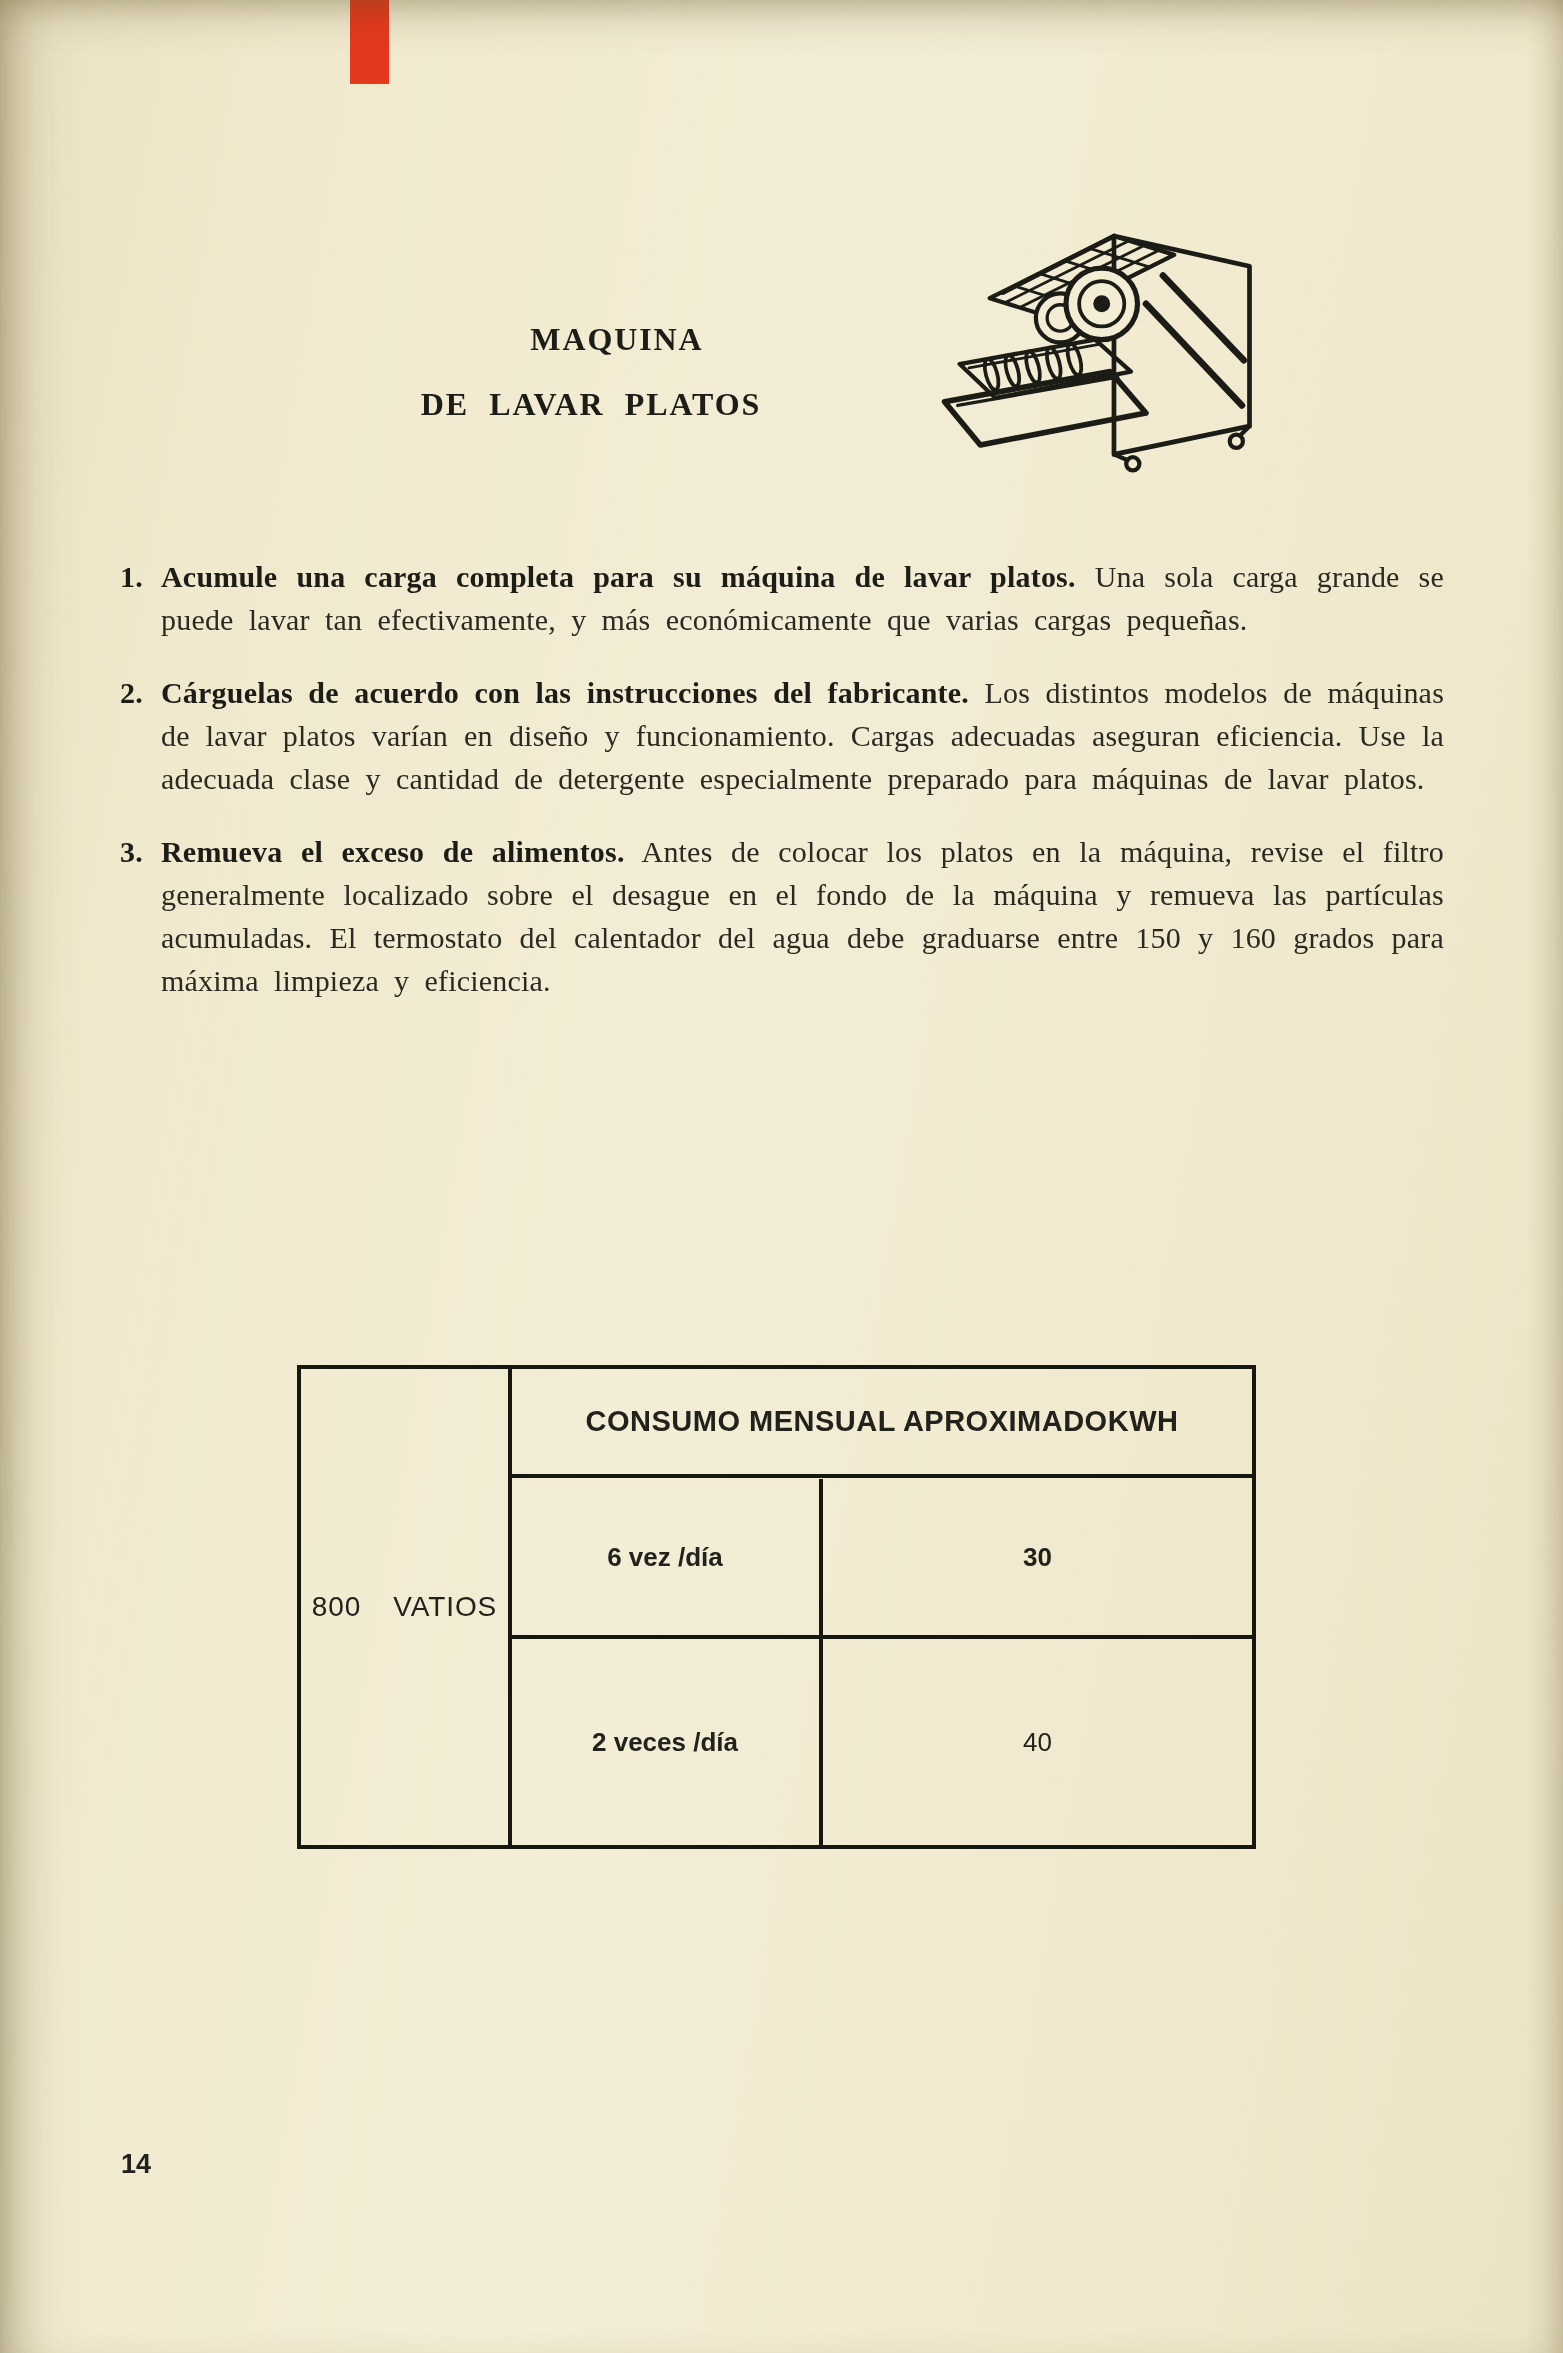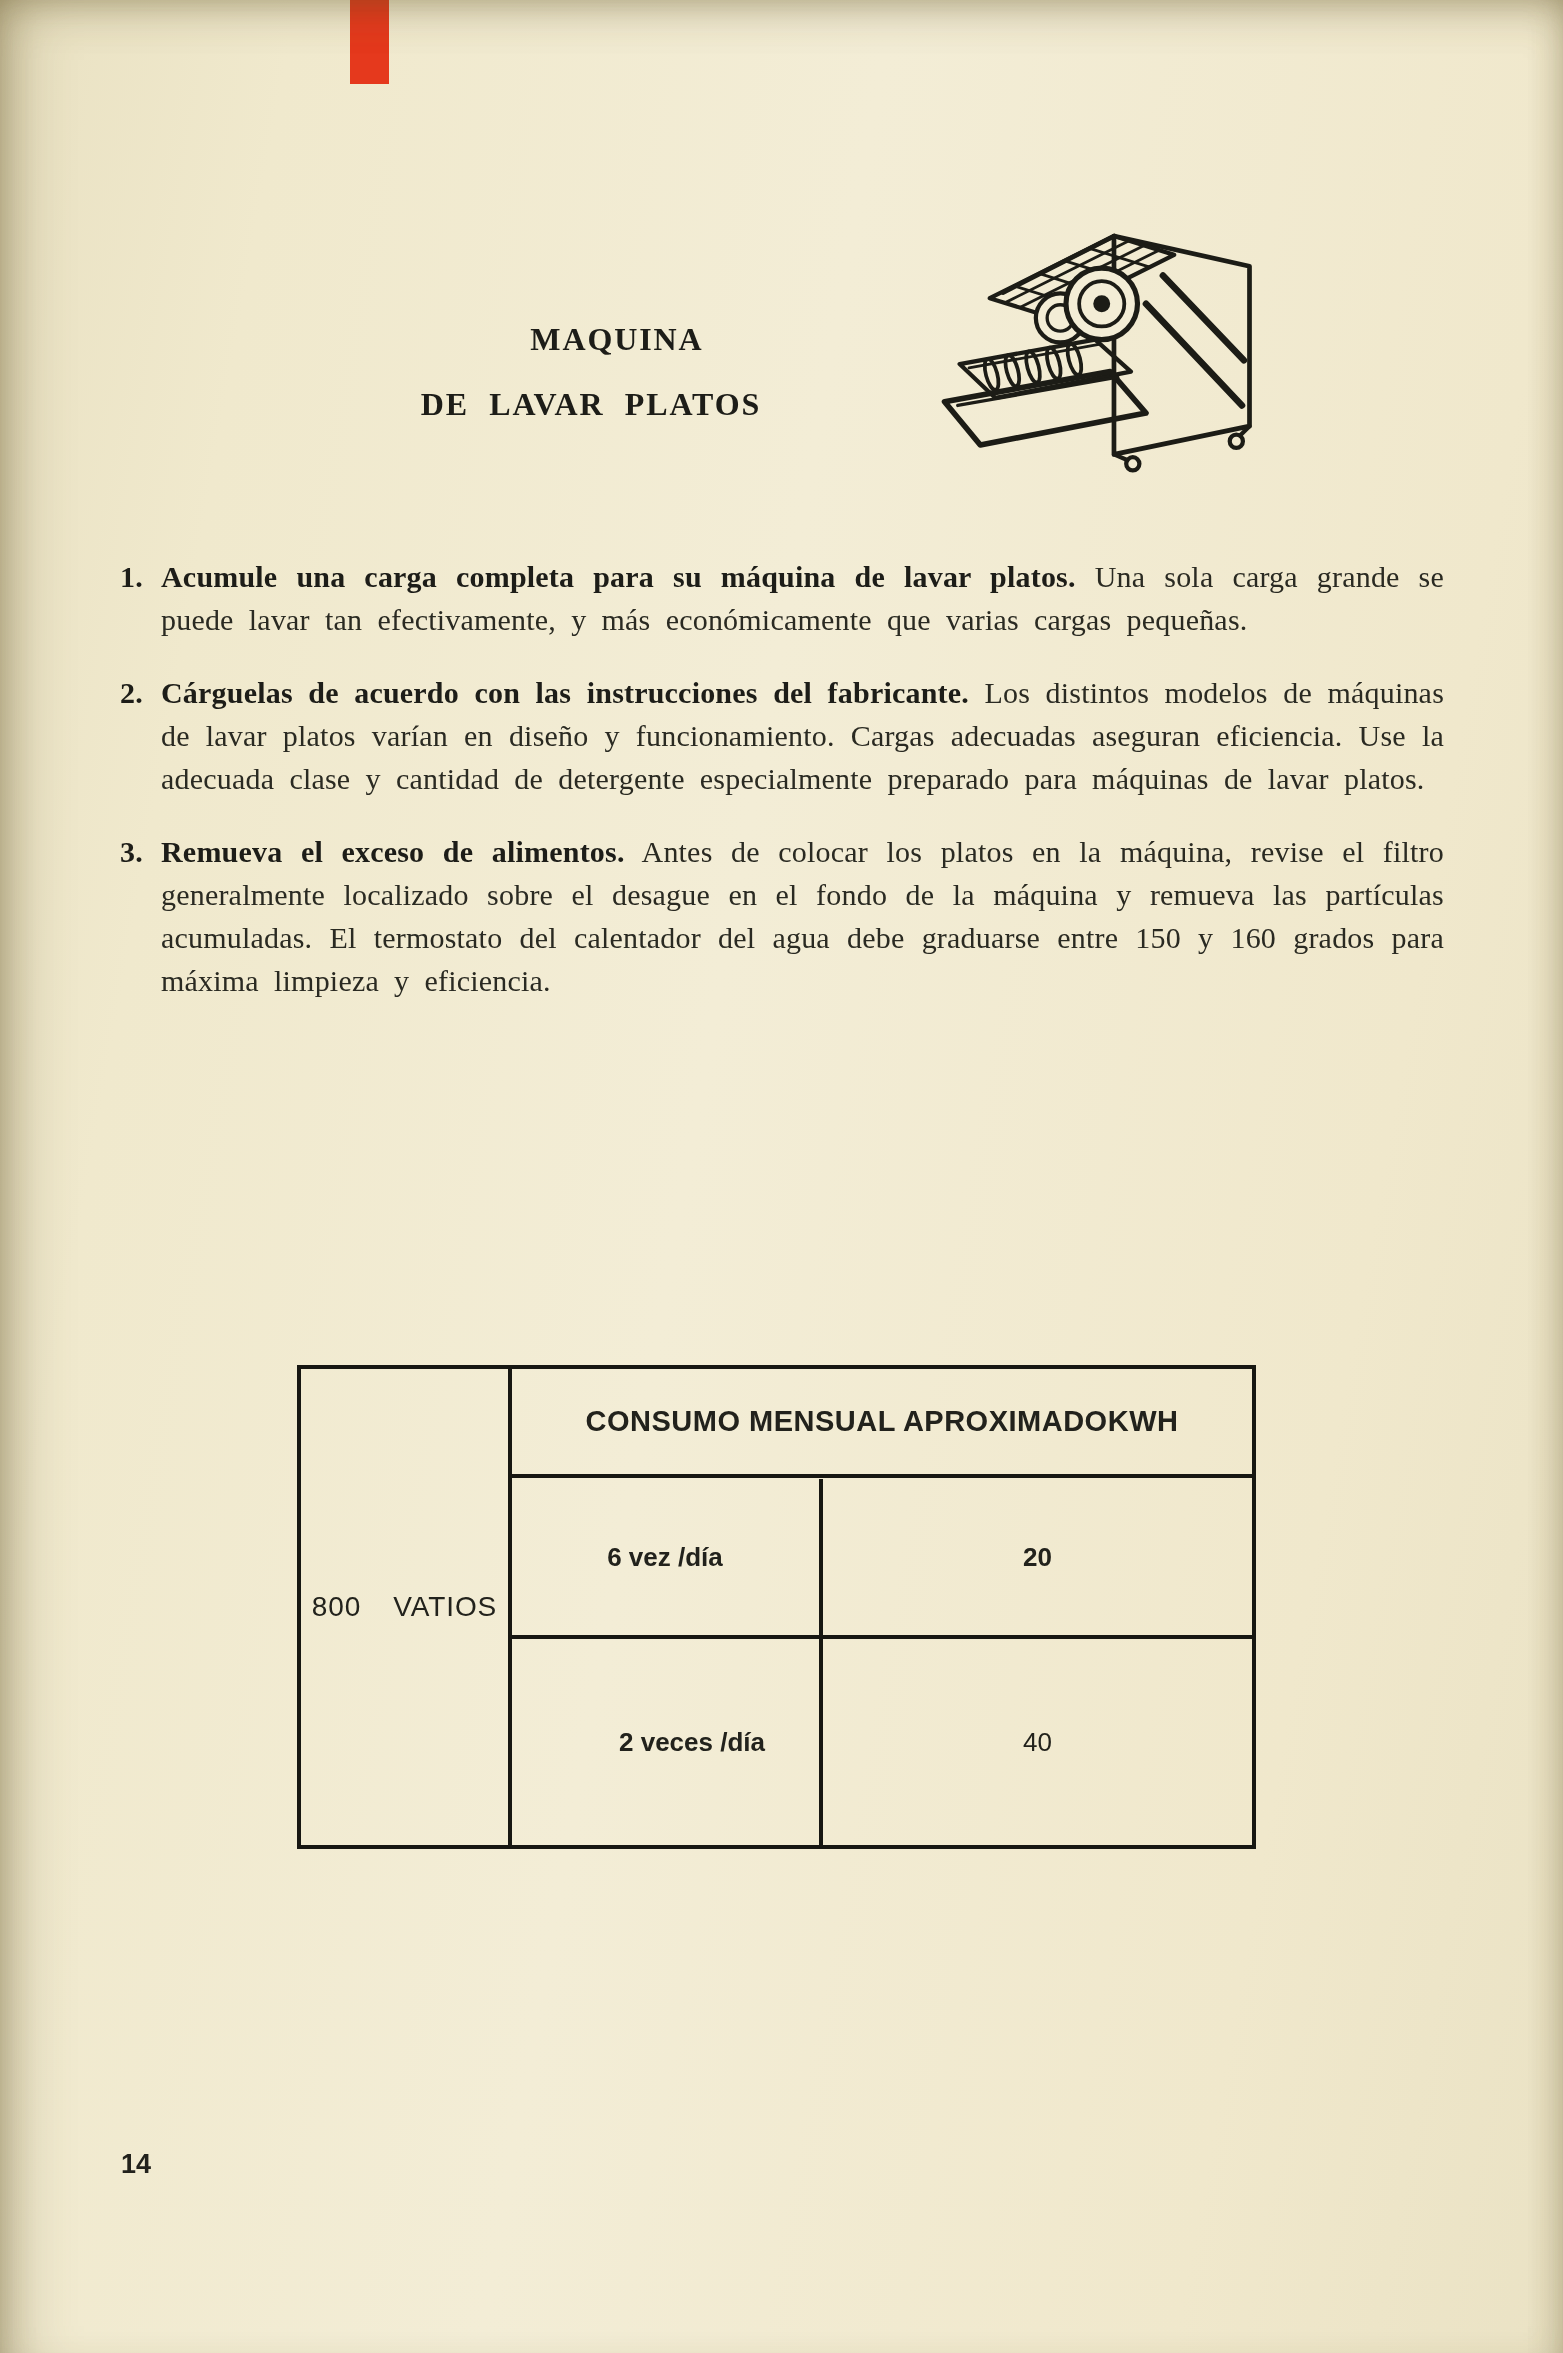--- a/index.html
+++ b/index.html
@@ -67,21 +67,21 @@
   .tcell {
     position: absolute; display: flex; flex-direction: row;
     align-items: center; justify-content: center; text-align: center;
   }
   .cell-header { left: 211px; top: 0; width: 740px; height: 105px;
     font-weight: bold; font-size: 29px; line-height: 1.25; letter-spacing: 0.5px; }
   .cell-watts { left: 0; top: 0; width: 207px; height: 475px;
     font-size: 28px; gap: 32px; letter-spacing: 0.9px; }
   .cell-freq1 { left: 211px; top: 110px; width: 306px; height: 157px; font-weight: bold; font-size: 26px; }
   .cell-kwh1  { left: 522px; top: 110px; width: 429px; height: 157px; font-weight: bold; font-size: 26px; }
-  .cell-freq2 { left: 211px; top: 271px; width: 306px; height: 205px; font-weight: bold; font-size: 26px; padding-left: 27px; }
+  .cell-freq2 { left: 211px; top: 271px; width: 306px; height: 205px; font-weight: bold; font-size: 26px; }
   .cell-kwh2  { left: 522px; top: 271px; width: 429px; height: 205px; font-weight: normal; font-size: 26px; }
 
   .page-num {
     position: absolute; left: 121px; top: 2149px;
     font-family: "Liberation Sans", sans-serif;
     font-weight: bold; font-size: 27px; color: #22221c;
   }
   svg .ink { stroke: #1c1c16; fill: none; stroke-linecap: round; stroke-linejoin: round; }
 </style>
 </head>
@@ -171,21 +171,21 @@
       <div>CONSUMO MENSUAL APROXIMADO</div>
       <div>KWH</div>
     </div>
 
     <div class="tcell cell-watts">
       <div>800</div>
       <div>VATIOS</div>
     </div>
 
     <div class="tcell cell-freq1">6 vez /día</div>
-    <div class="tcell cell-kwh1">20</div>
+    <div class="tcell cell-kwh1">30</div>
     <div class="tcell cell-freq2">2 veces /día</div>
     <div class="tcell cell-kwh2">40</div>
   </div>
 
   <div class="page-num">14</div>
 
   <div class="vignette"></div>
 
 </div>
 

